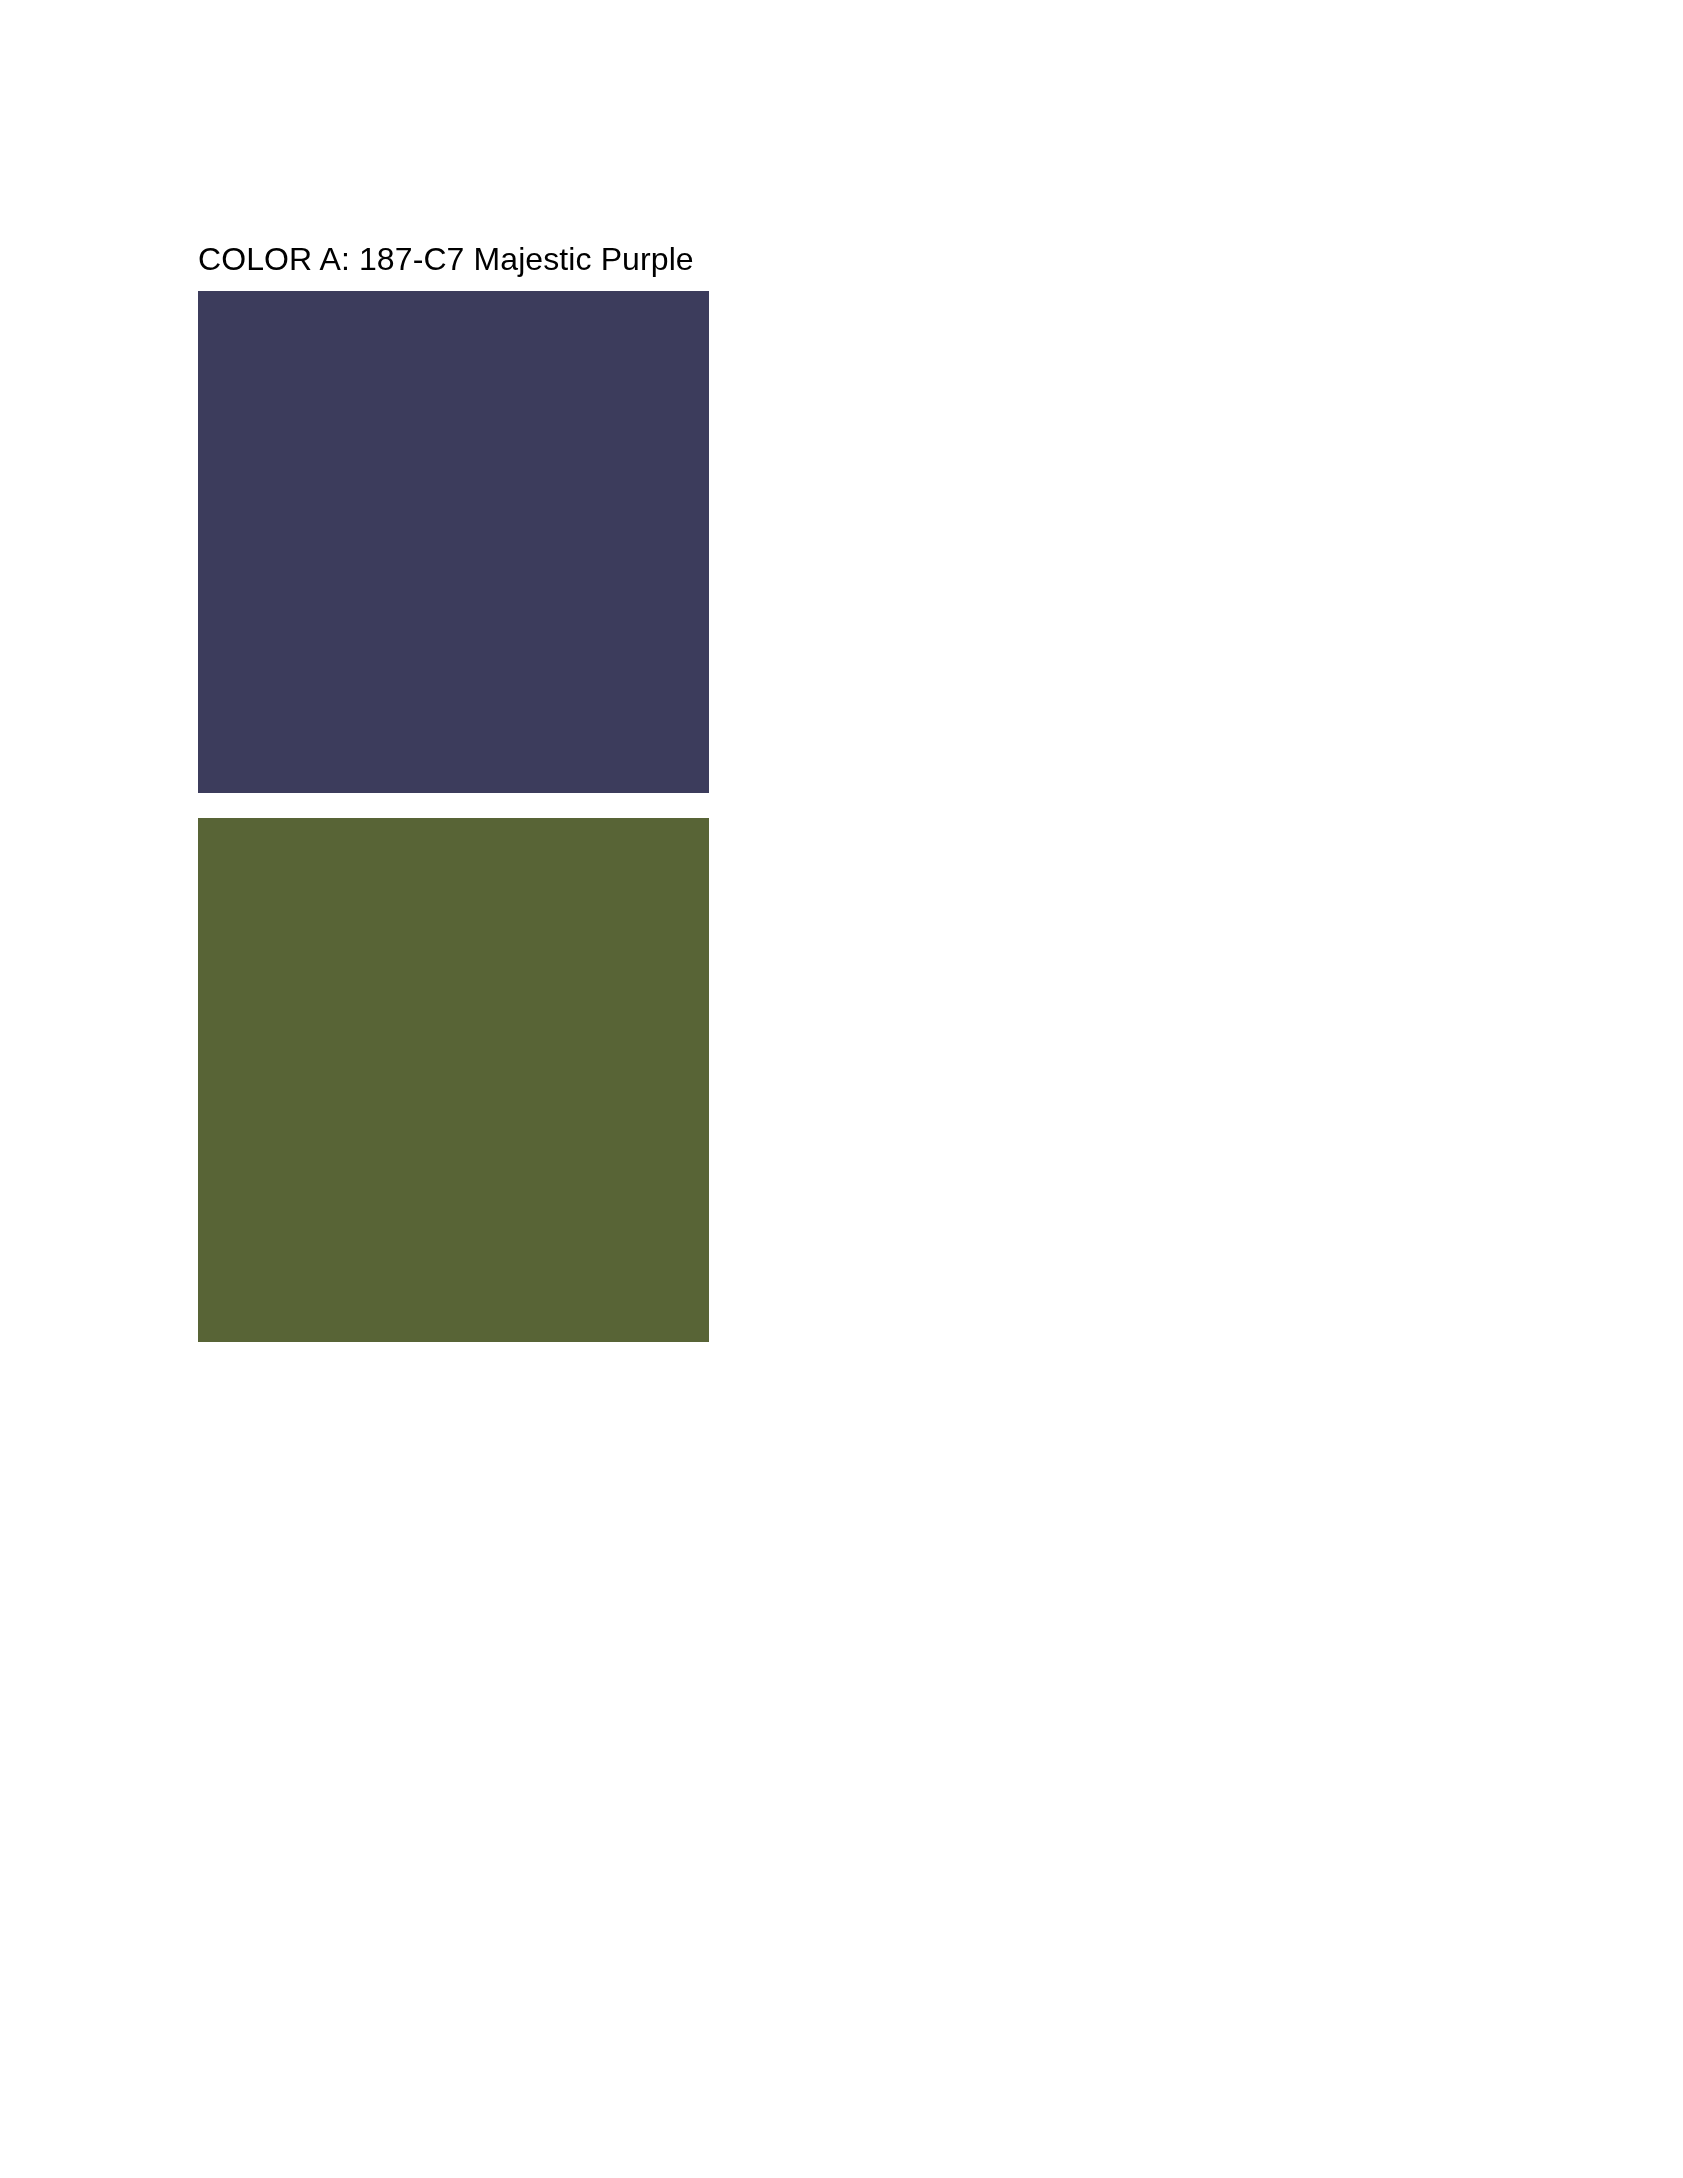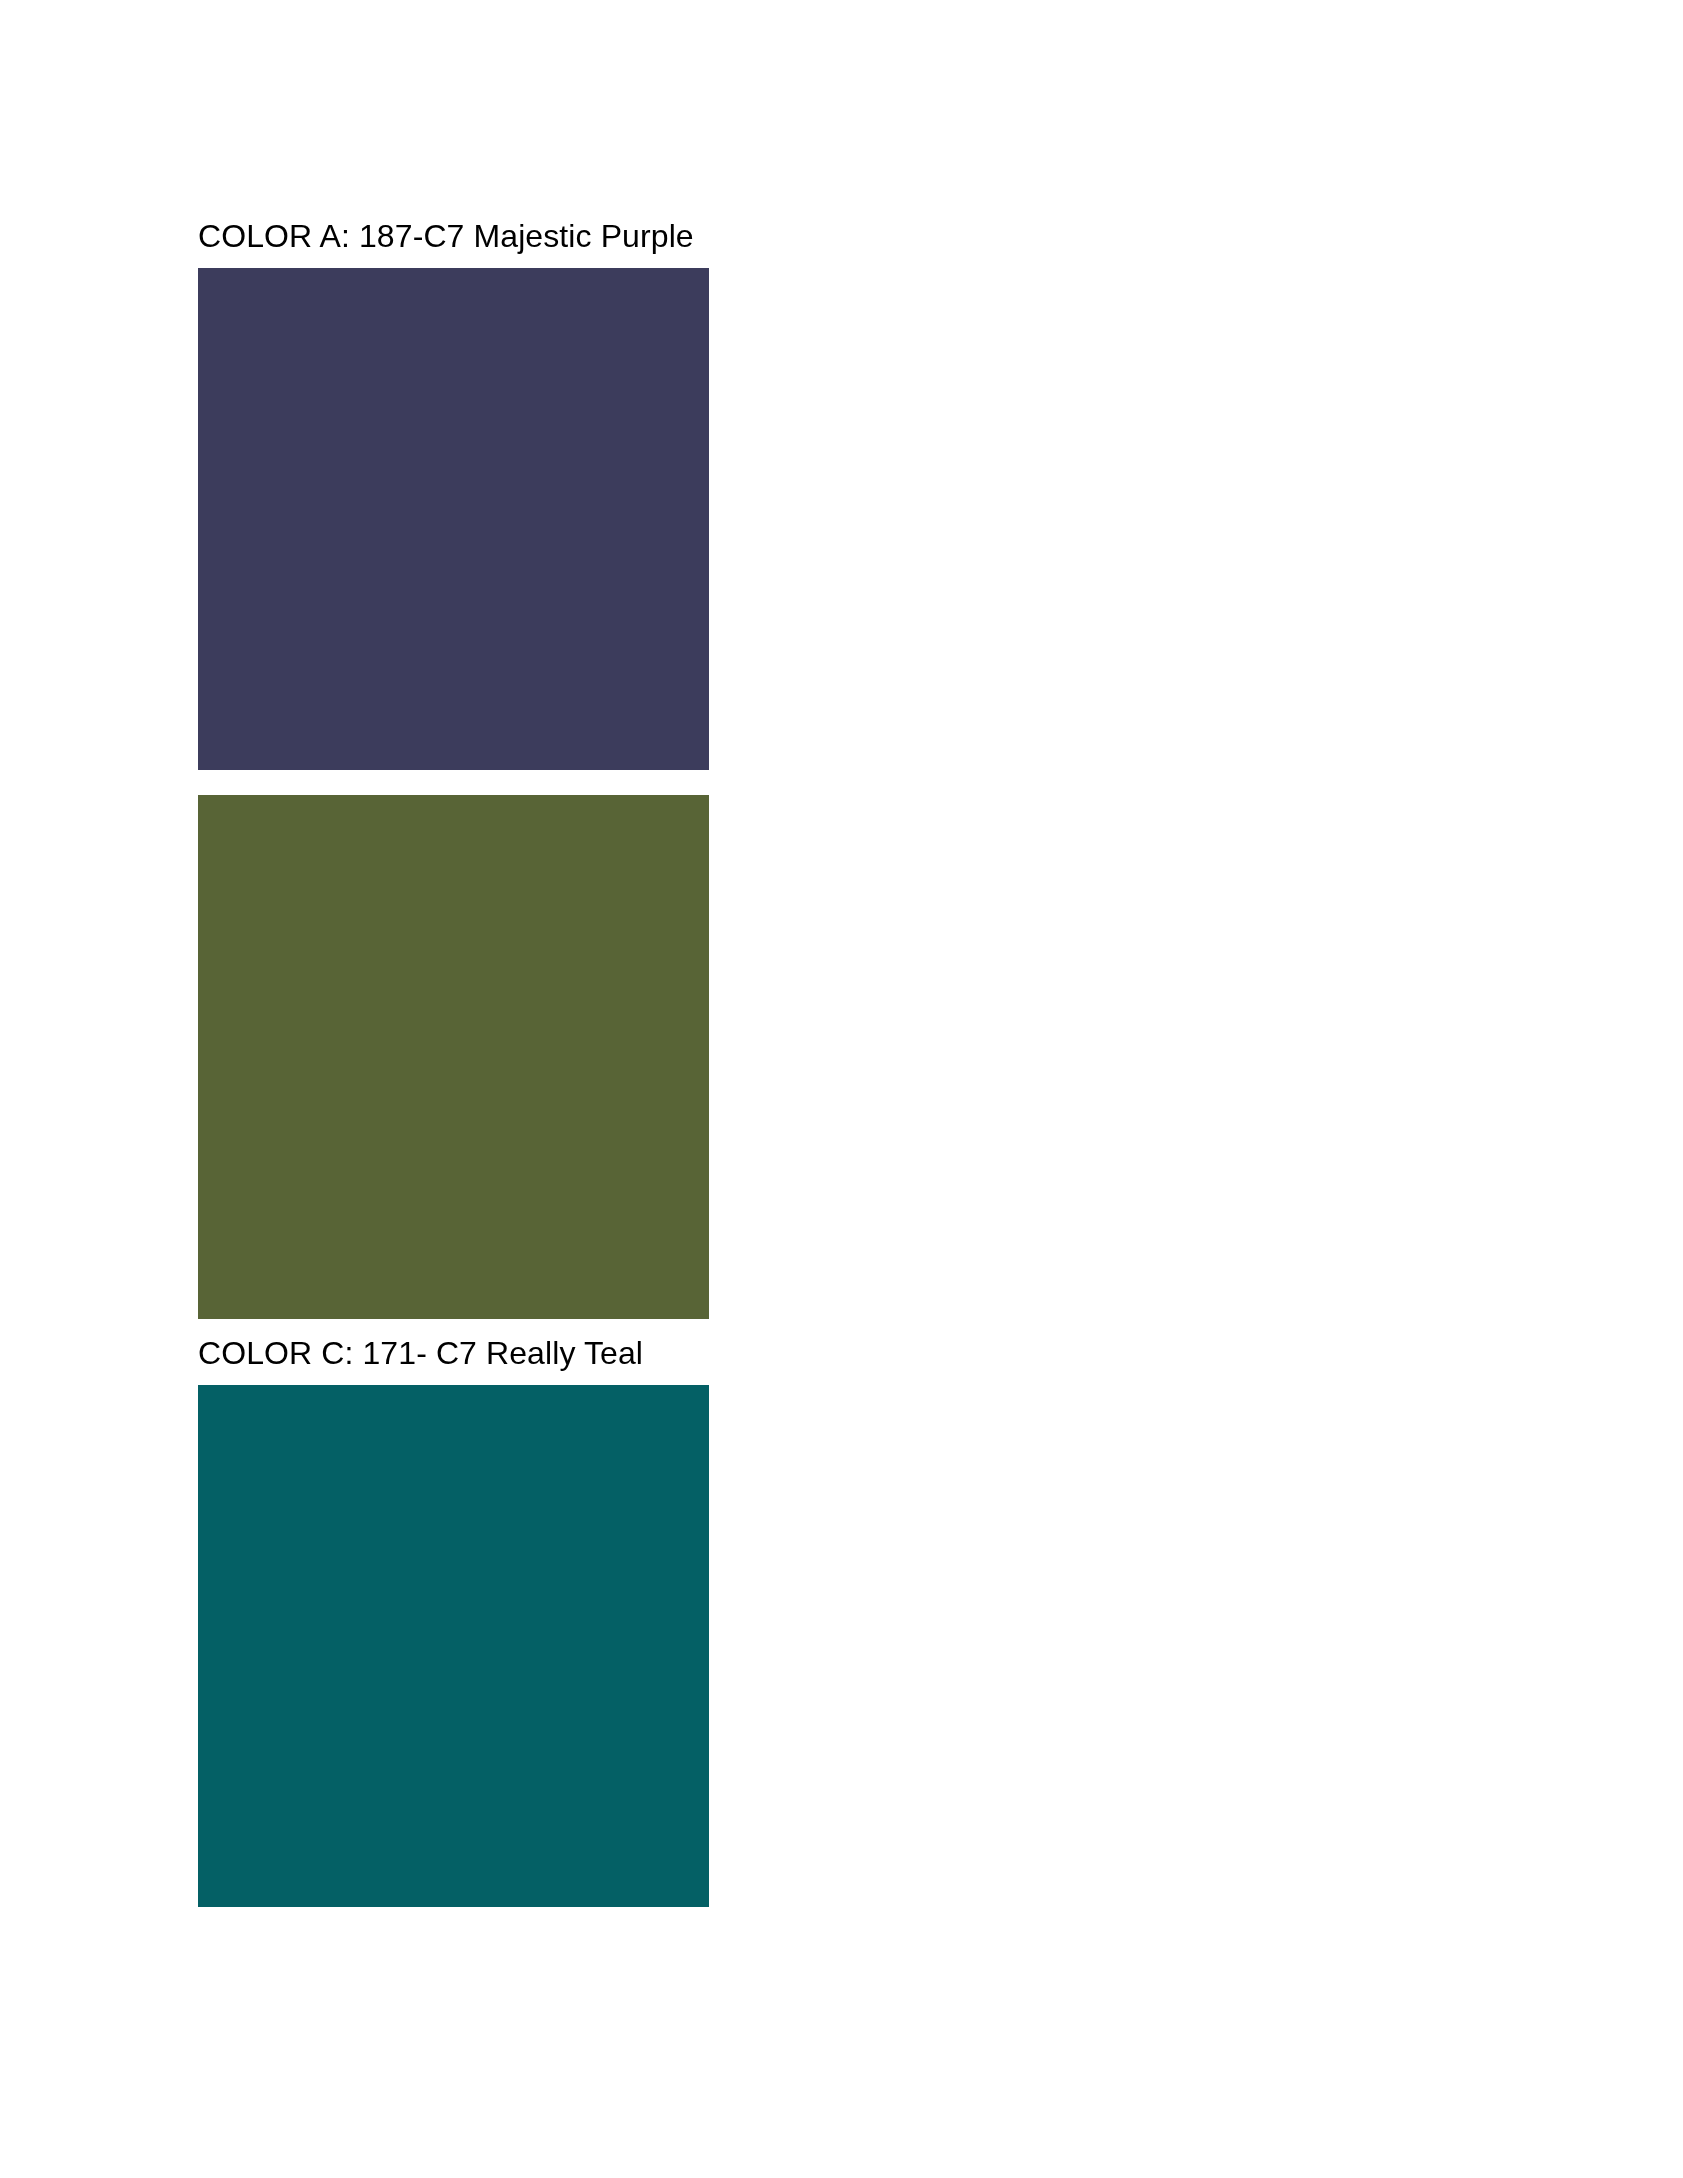--- a/index.html
+++ b/index.html
@@ -22,21 +22,21 @@
     left: 0;
     top: 0;
     width: 1683px;
     height: 2178px;
     background: #ffffff;
   }
 
   .swatch-stack {
     position: absolute;
     left: 198px;
-    top: 217px;
+    top: 240px;
     width: 524px;
   }
 
   .swatch-group {
     position: relative;
     width: 511px;
   }
 
   .swatch-label {
     display: block;
@@ -73,20 +73,16 @@
 
     <div class="swatch-group group-a">
       <span class="swatch-label">COLOR A: 187-C7 Majestic Purple</span>
       <div class="swatch-chip chip-a" style="background-color: rgb(60, 60, 92);"></div>
     </div>
 
     <div class="swatch-group group-b">
       <div class="swatch-chip chip-b" style="background-color: rgb(88, 100, 54);"></div>
     </div>
 
-    <div class="swatch-group group-c">
-      <span class="swatch-label">COLOR C: 171- C7 Really Teal</span>
-      <div class="swatch-chip chip-c" style="background-color: rgb(4, 96, 101);"></div>
-    </div>
 
   </div>
 </div>
 
 
 </body></html>

